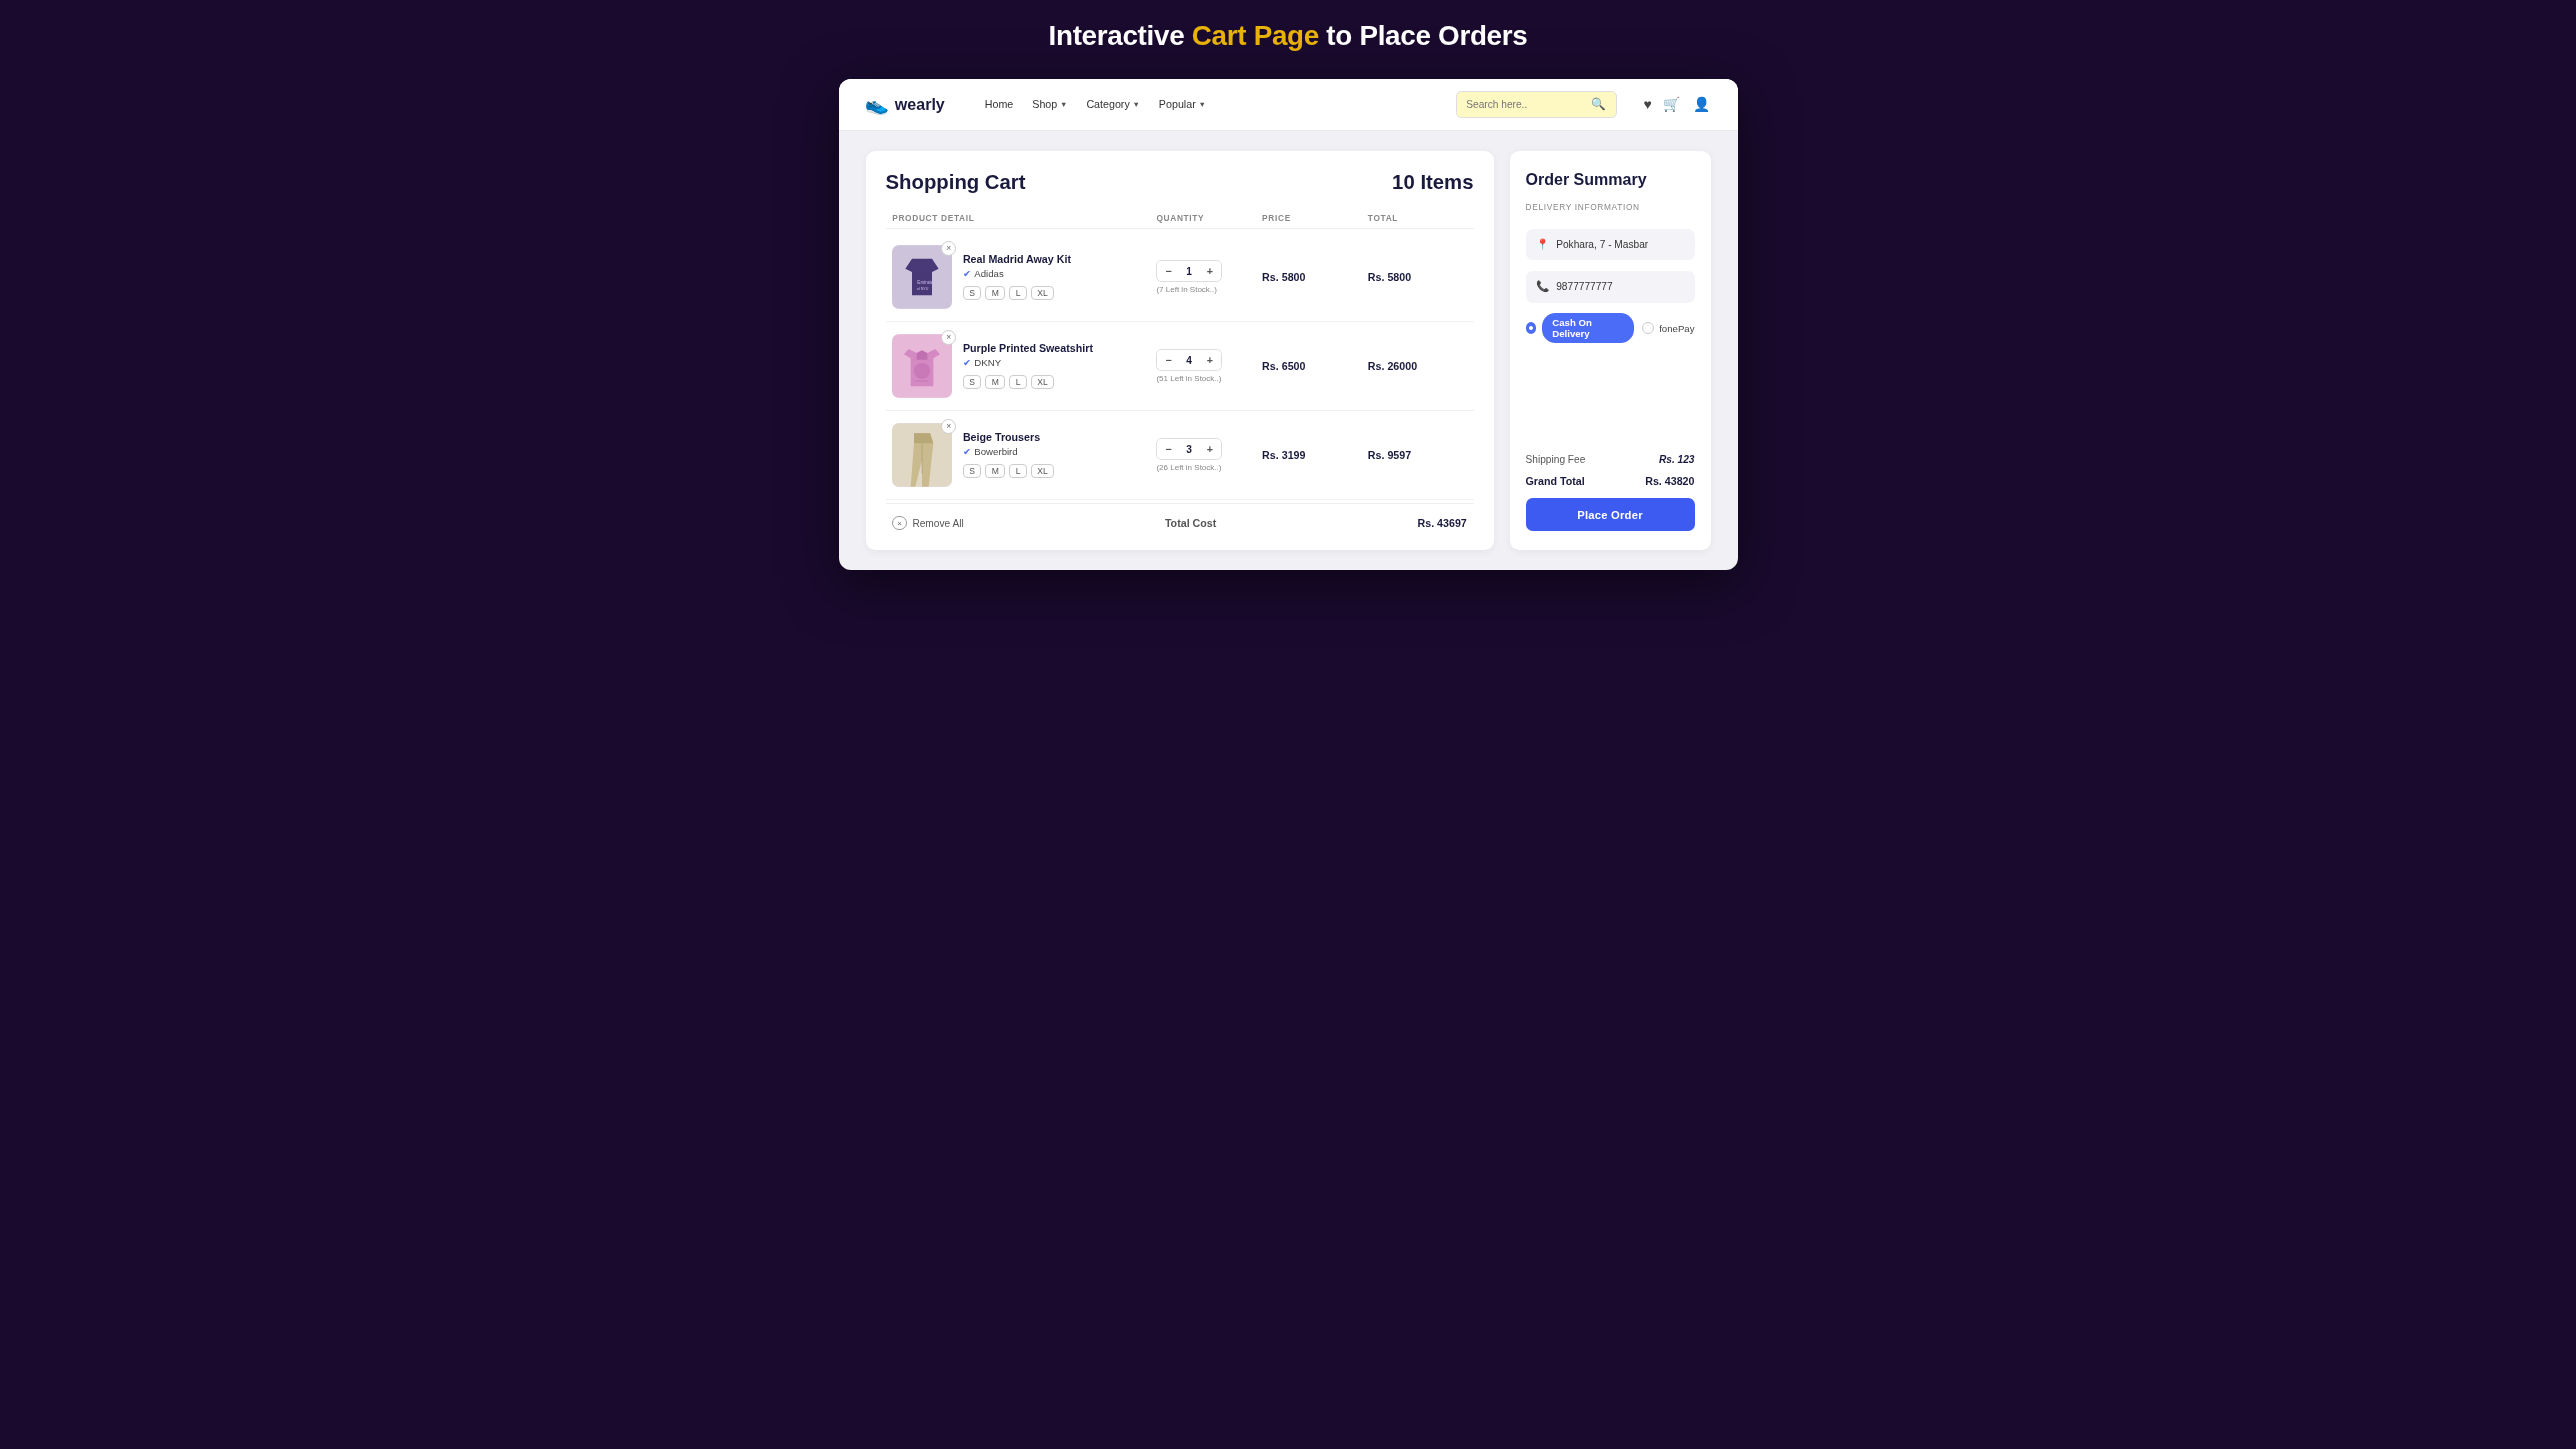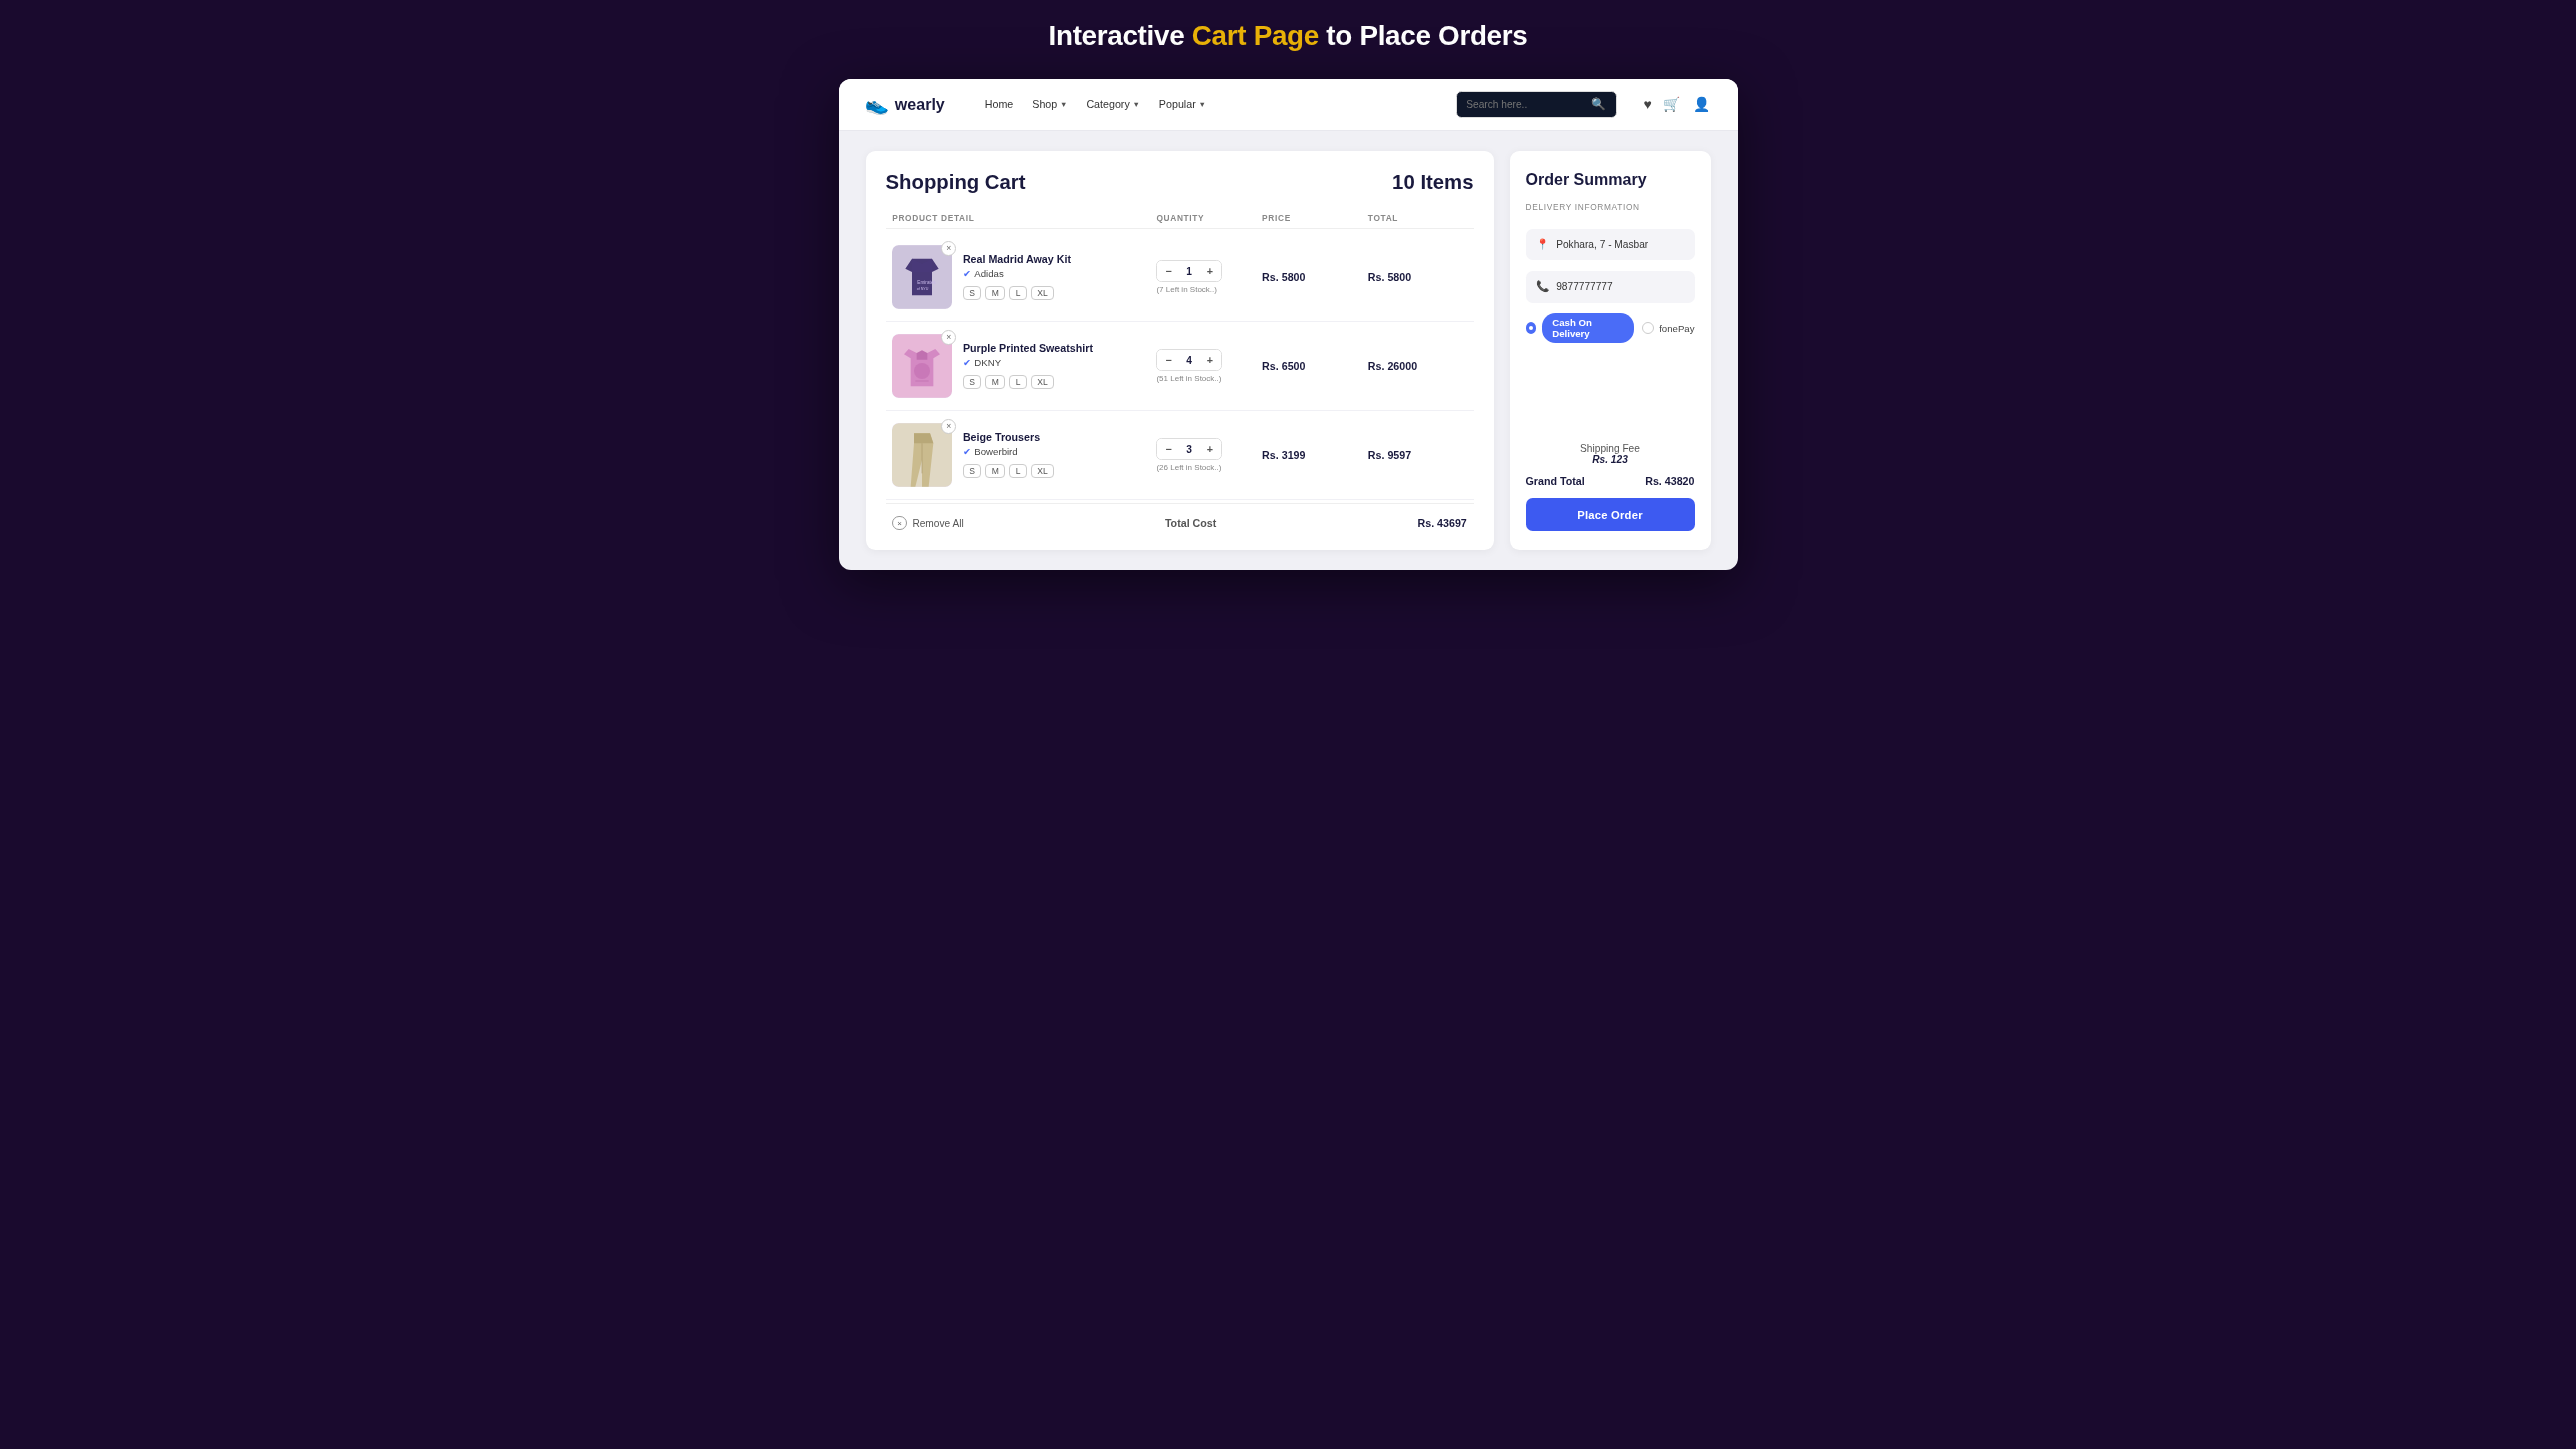--- a/index.html
+++ b/index.html
@@ -73,21 +73,21 @@
       align-items: center;
       gap: 2.7px;
     }
     .nav-link .arrow {
       font-size: 0.7rem;
       color: #555;
     }
     .search-bar {
       display: flex;
       align-items: center;
-      background: #0f172a;
+      background: #fef9c3;
       border: 0.7px solid #ddd;
       border-radius: 5.4px;
       padding: 5.4px 9.4px;
       gap: 5.4px;
       width: 161px;
     }
     .search-bar input {
       background: none;
       border: none;
       outline: none;
@@ -444,24 +444,22 @@
       font-weight: 500;
     }
 
     .summary-divider {
       flex: 1;
     }
 
     .fee-row {
       display: flex;
       justify-content: space-between;
-      align-items: center;
       font-size: 0.95rem;
       color: #555;
-      flex-direction: column;
     }
     .fee-value {
       font-weight: 600;
       color: #1a1a3e;
       font-style: italic;
     }
     .grand-total-row {
       display: flex;
       justify-content: space-between;
       align-items: center;

